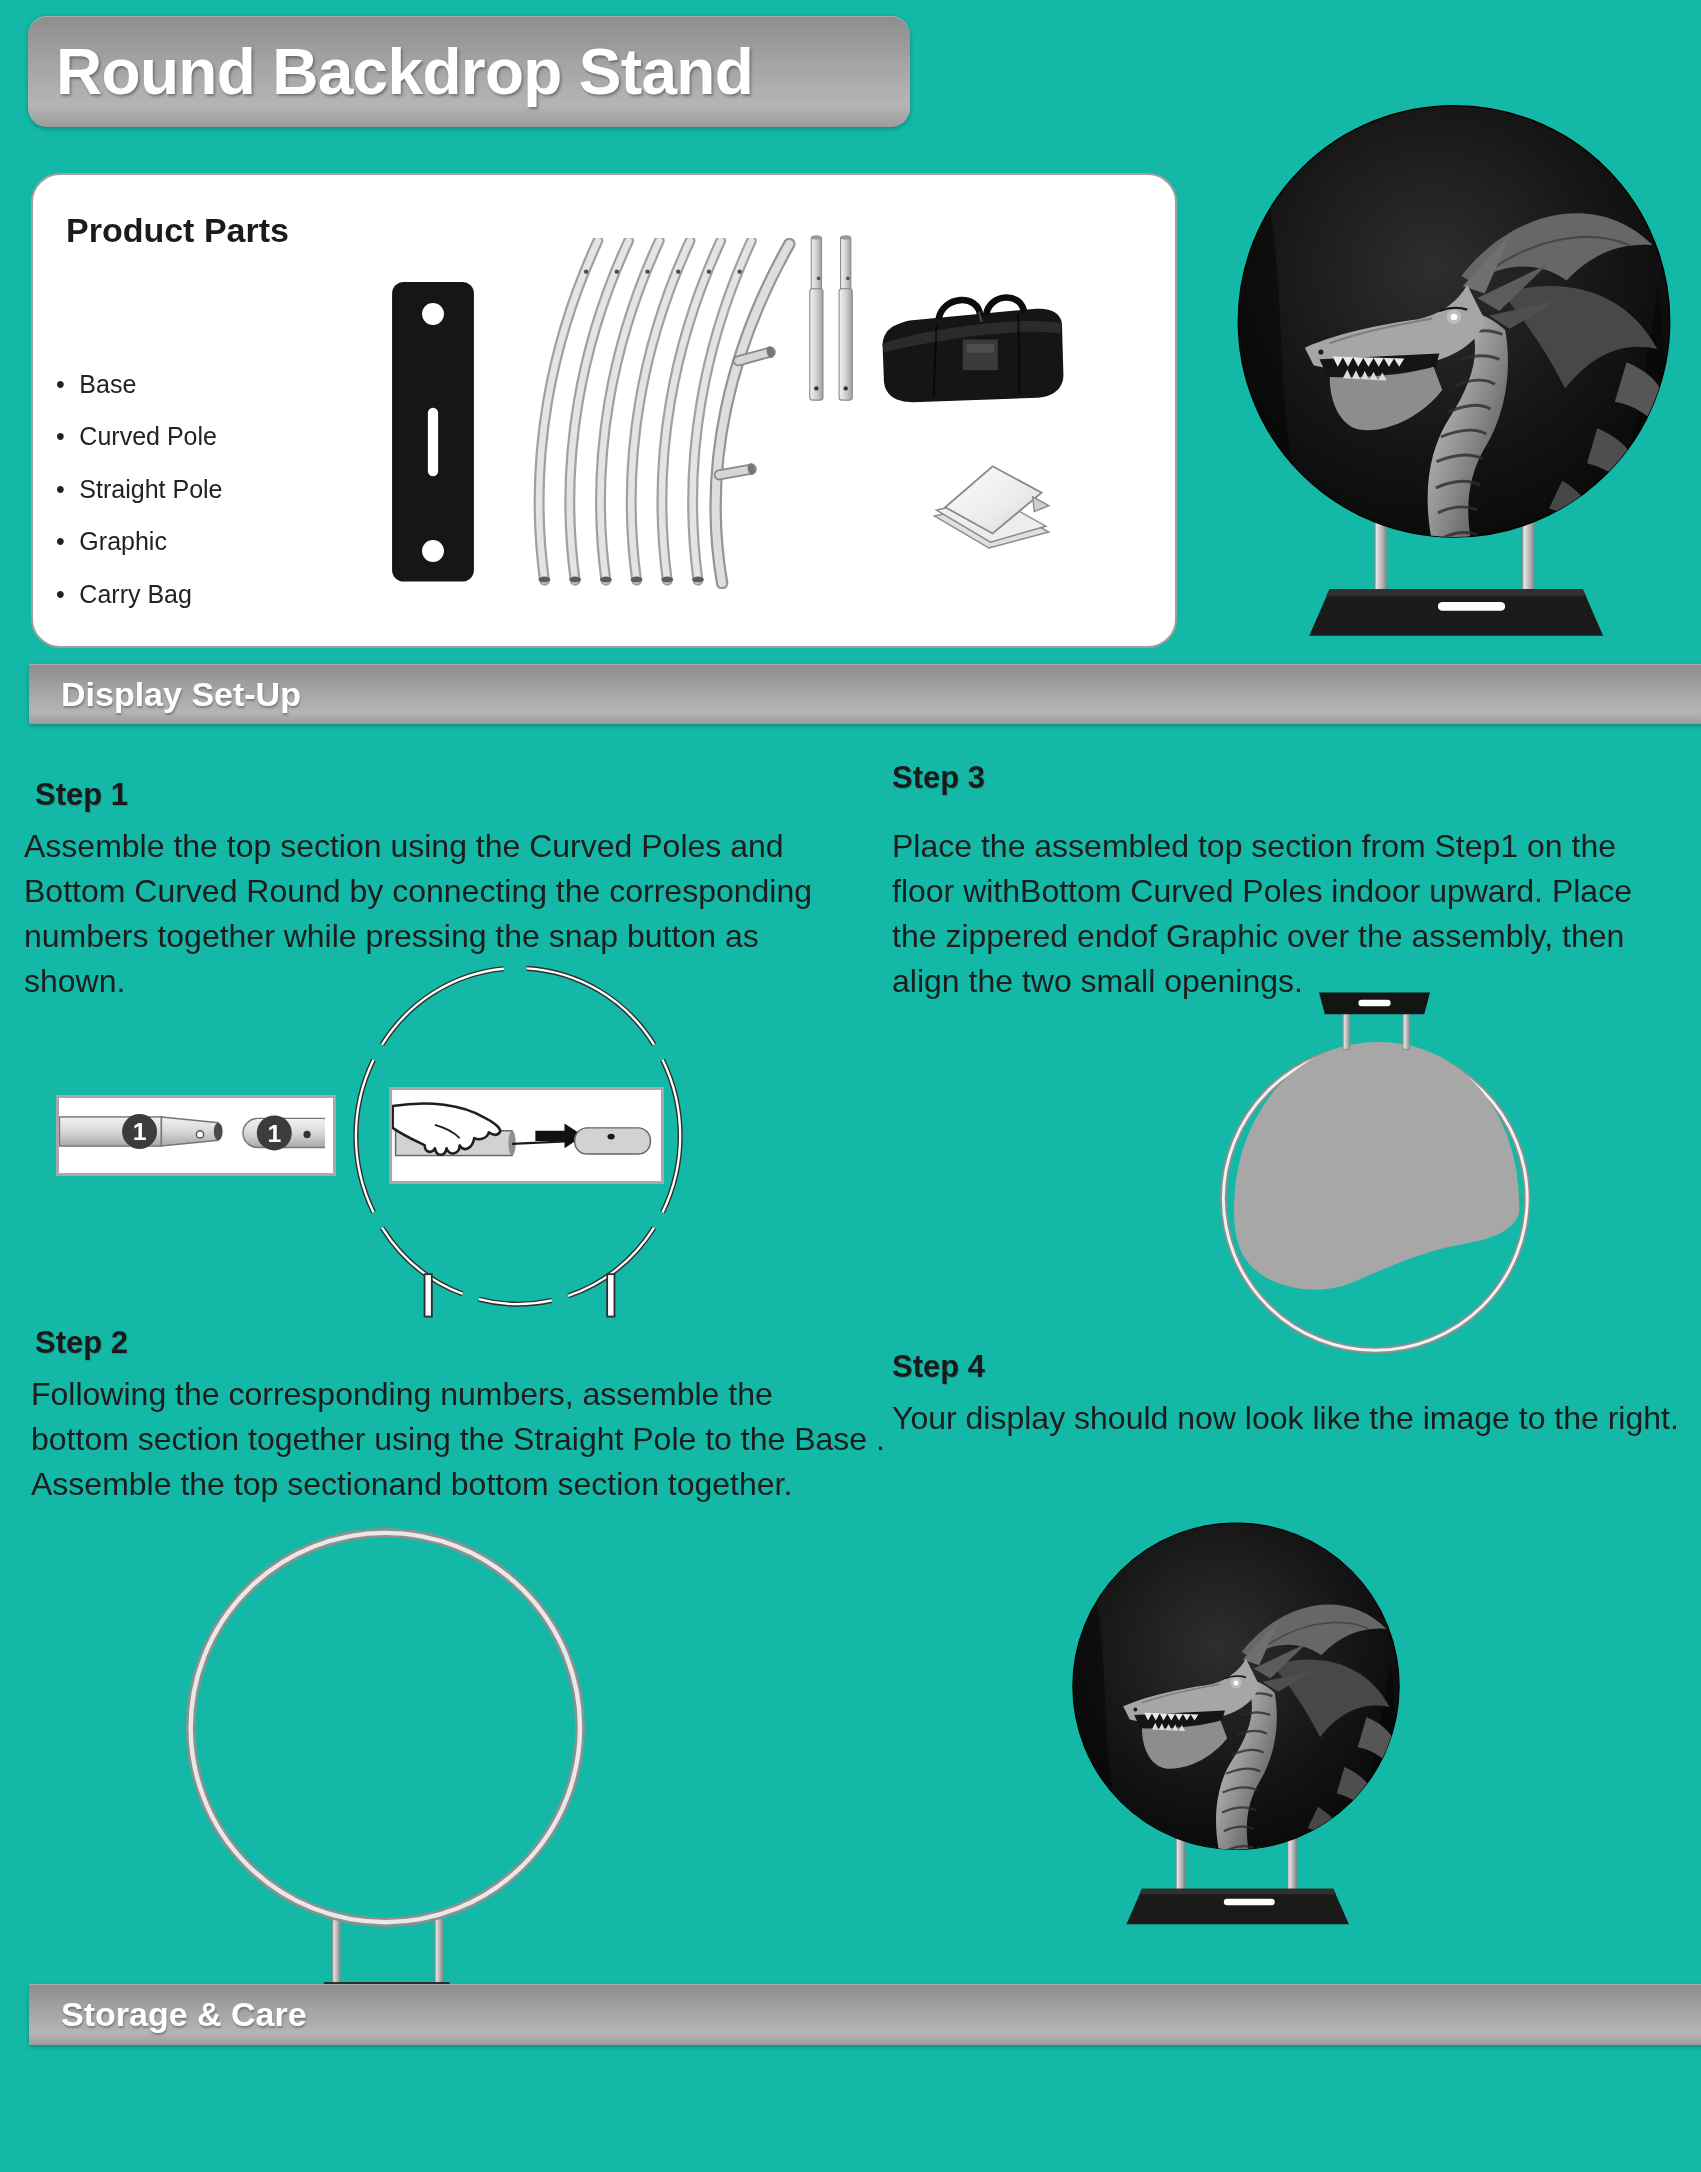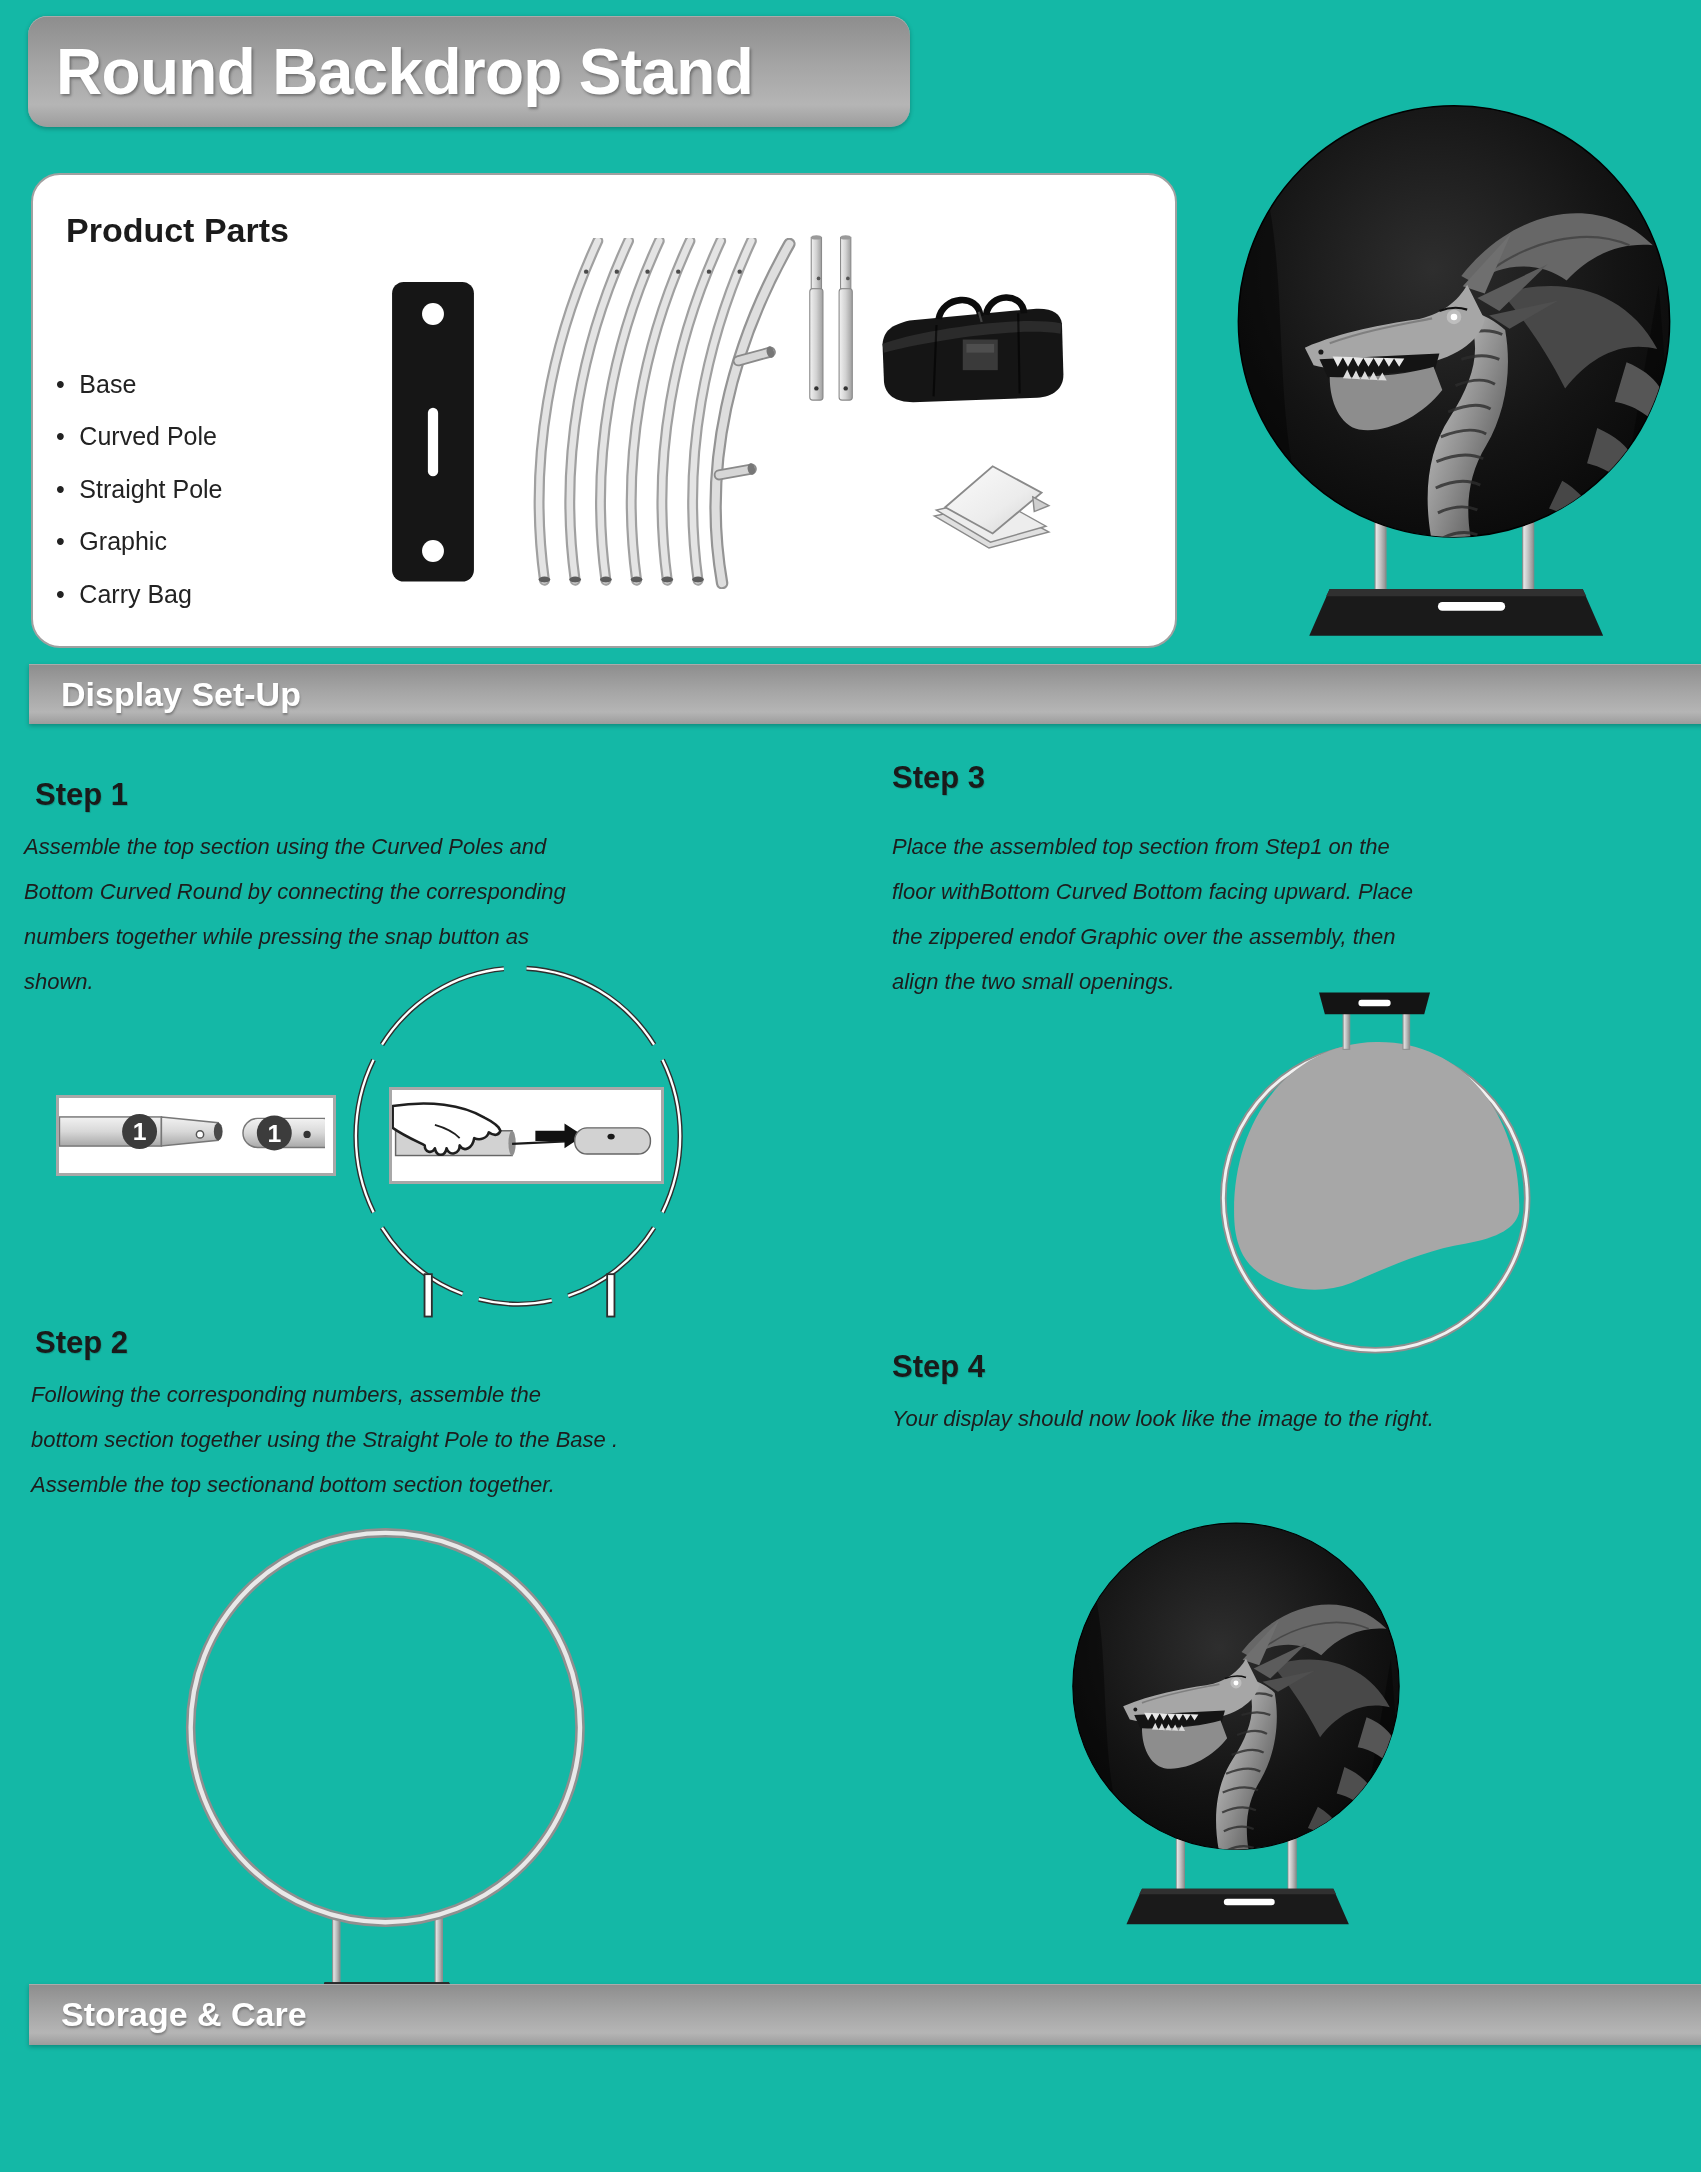--- a/index.html
+++ b/index.html
@@ -16,21 +16,21 @@
           padding-left:32px;text-shadow:0.7px 1.5px 2.2px rgba(0,0,0,.3);}
   #storage-banner{left:29px;top:1984px;width:1644px;height:61px;font-size:34px;
           padding-left:32px;text-shadow:0.7px 1.5px 2.2px rgba(0,0,0,.3);}
   #parts-box{left:31px;top:173px;width:1142px;height:471px;border:2.2px solid #a0a0a0;
           border-radius:29px;background:#fff;}
   #parts-title{left:66px;top:211px;font-size:34px;font-weight:bold;}
   #parts-list{left:56px;top:370px;margin:0;padding:0;list-style:none;font-size:25px;color:#222;}
   #parts-list li{margin-bottom:23.4px;}
   #parts-list li::before{content:"•";margin-right:14.6px;font-size:25px;}
   .step-h{font-size:31px;font-weight:bold;color:#1a1a1a;text-shadow:0.7px 0.7px 0.7px rgba(0,0,0,.18);}
-  .step-p{font-size:22px;line-height:45px;color:#1d1d1d;font-style:italic;}
+  .step-p{font-size:32px;line-height:45px;color:#1d1d1d;}
   .frame-box{border:3.7px solid #a8a8a8;background:#fff;}
   #step1-h{left:35px;top:777px;} #step1-p{left:24px;top:824px;width:841px;}
   #step3-h{left:892px;top:760px;} #step3-p{left:892px;top:824px;width:805px;}
   #step2-h{left:35px;top:1325px;} #step2-p{left:31px;top:1372px;width:885px;}
   #step4-h{left:892px;top:1349px;} #step4-p{left:892px;top:1396px;width:827px;}
   #box1{left:56px;top:1095px;width:274px;height:75px;}
   #circle1{left:344px;top:963px;}
   #handbox{left:389px;top:1087px;width:269px;height:91px;}
   #ring2{left:184px;top:1527px;}
   #step3-diagram{left:1208px;top:992px;}
@@ -242,21 +242,21 @@
   <div id="step1-p" class="abs step-p">
     <div>Assemble the top section using the Curved Poles  and</div>
     <div>Bottom Curved Round by connecting the corresponding</div>
     <div>numbers together while pressing the snap button as</div>
     <div>shown.</div>
   </div>
 
   <div id="step3-h" class="abs step-h">Step 3</div>
   <div id="step3-p" class="abs step-p">
     <div>Place the assembled top section from Step1 on the</div>
-    <div>floor withBottom Curved Bottom facing upward. Place</div>
+    <div>floor withBottom Curved Poles indoor upward. Place</div>
     <div>the zippered endof Graphic over the assembly, then</div>
     <div>align the two small openings.</div>
   </div>
 
   <svg id="circle1" class="abs" width="351" height="355" viewBox="0 0 480 486">
     <g fill="none">
       <g stroke="#2e2e2e" stroke-width="7">
         <path d="M424.2,111.7 A222,230 0 0 0 249.6,7.3"></path>
         <path d="M218.6,7.9 A222,230 0 0 0 51.8,111.7"></path>
         <path d="M40.2,132.6 A222,230 0 0 0 40.2,341.4"></path>

